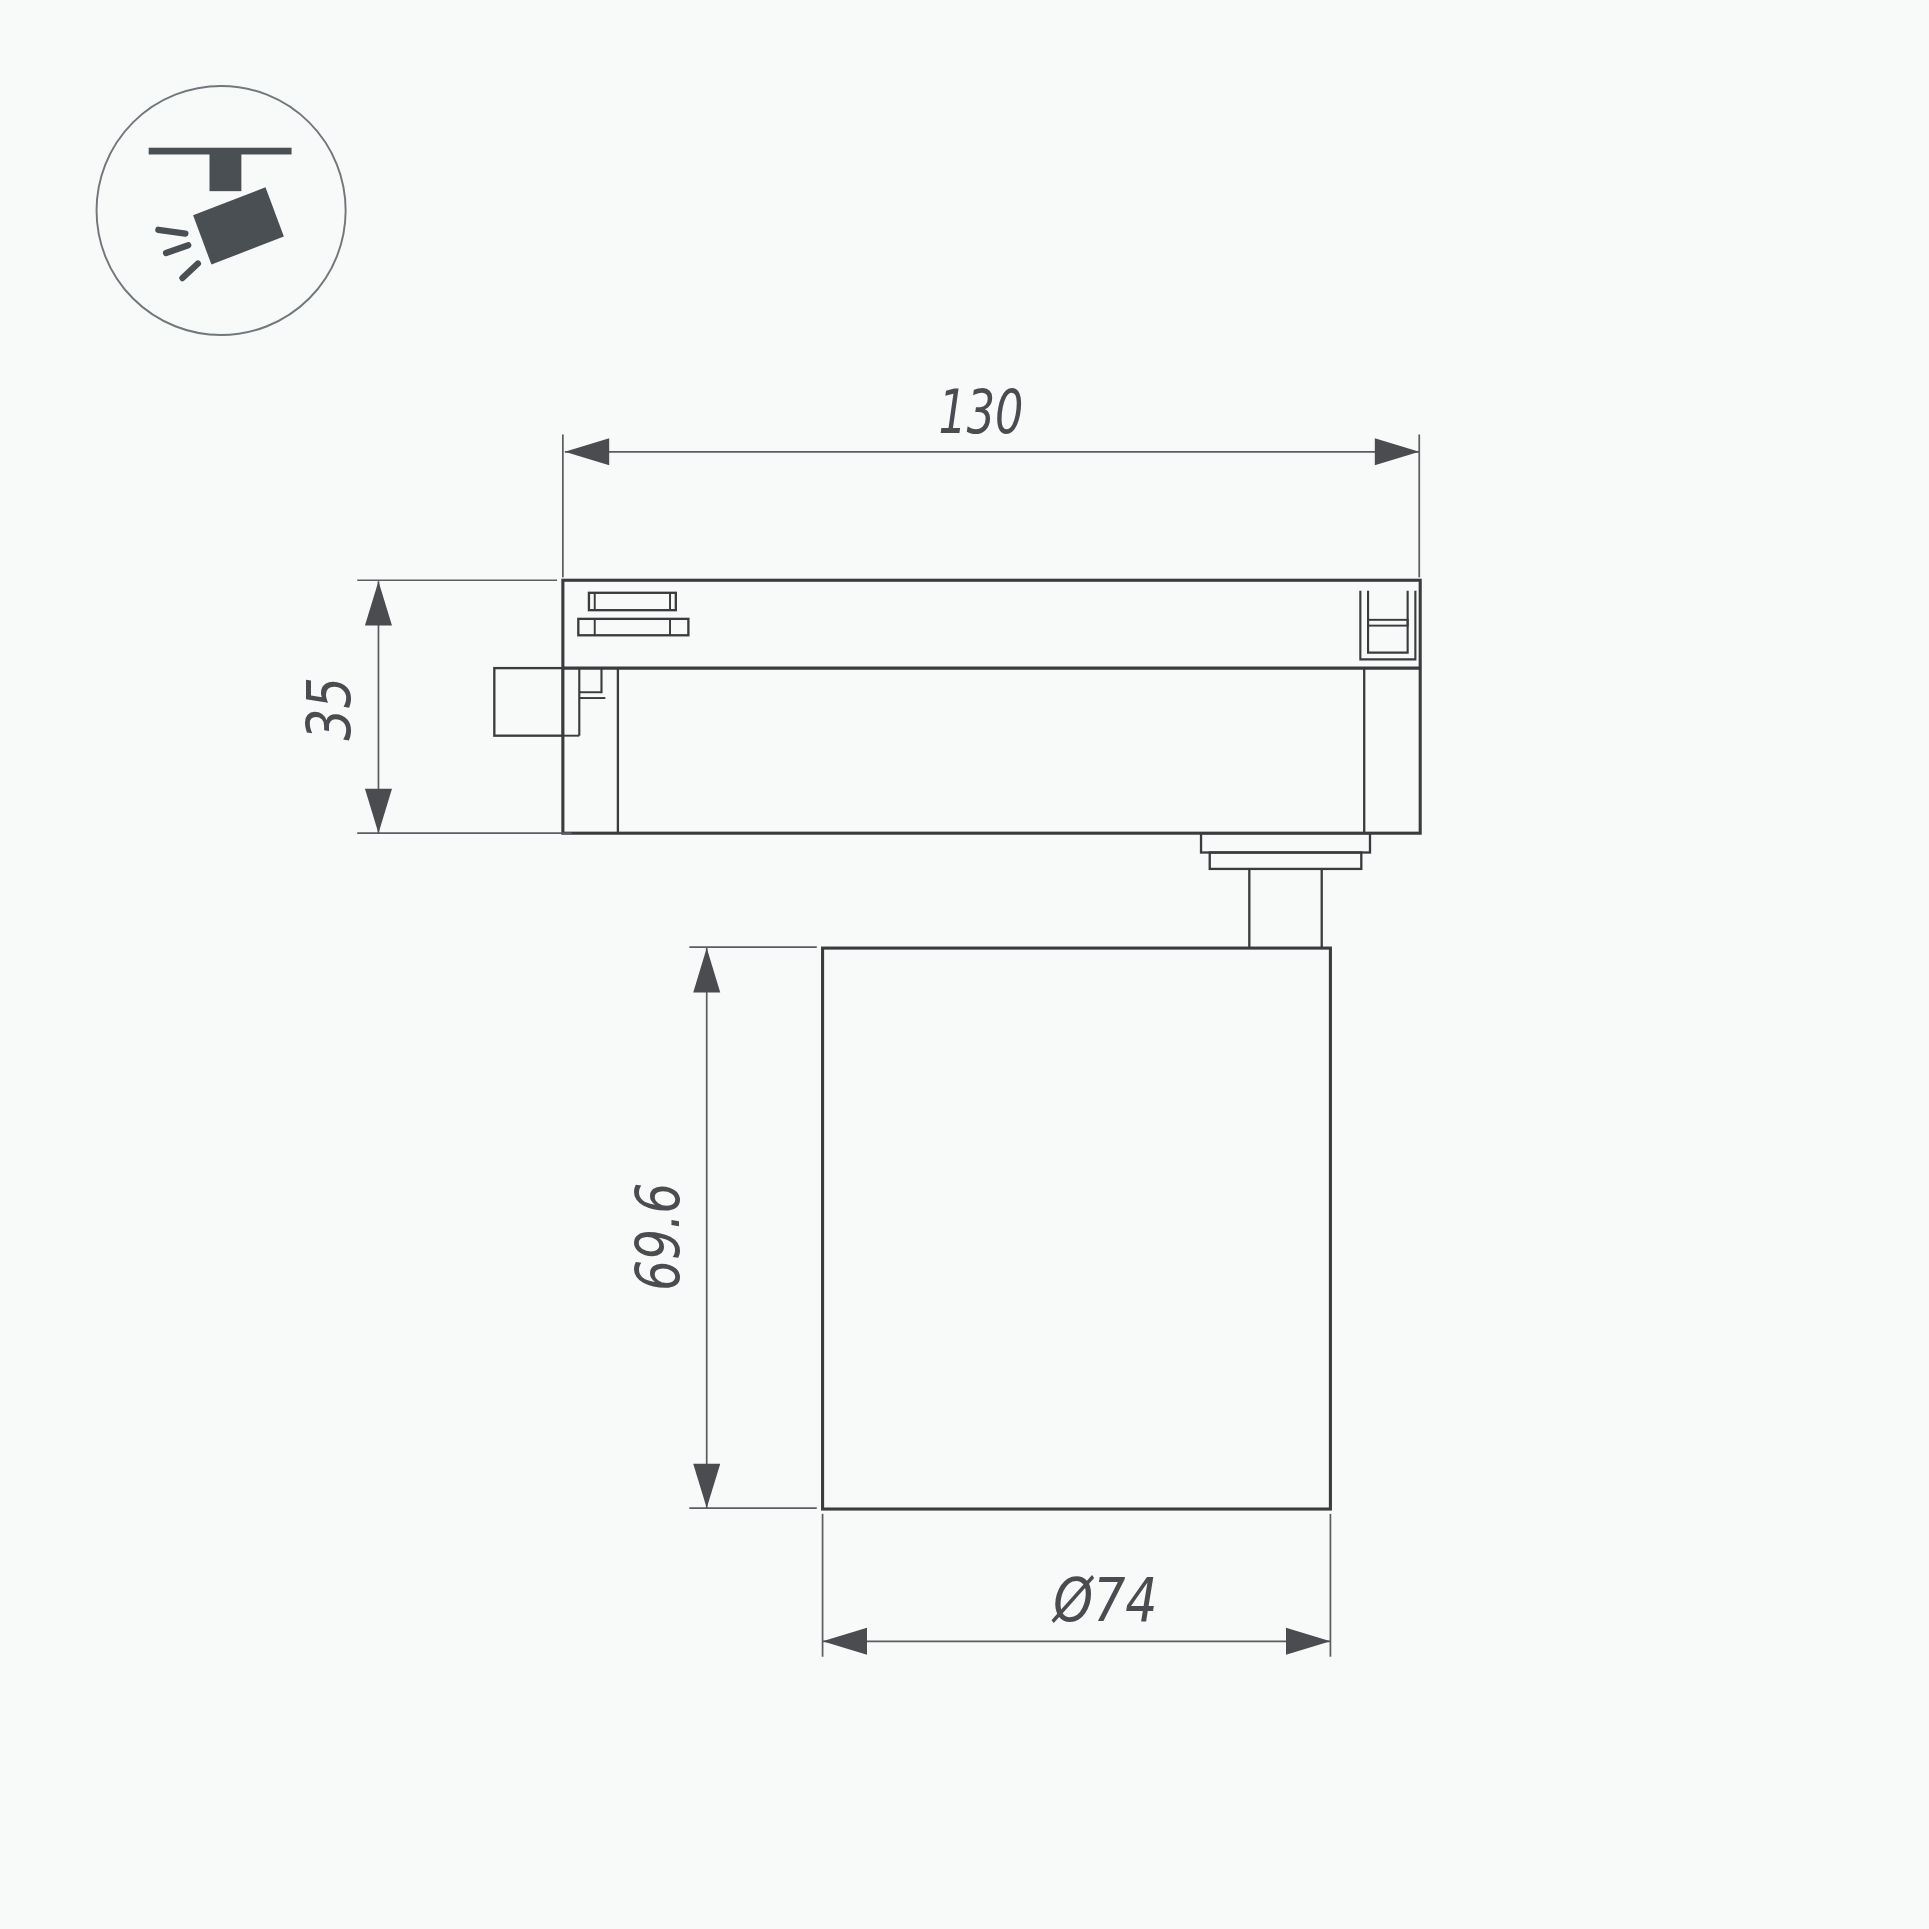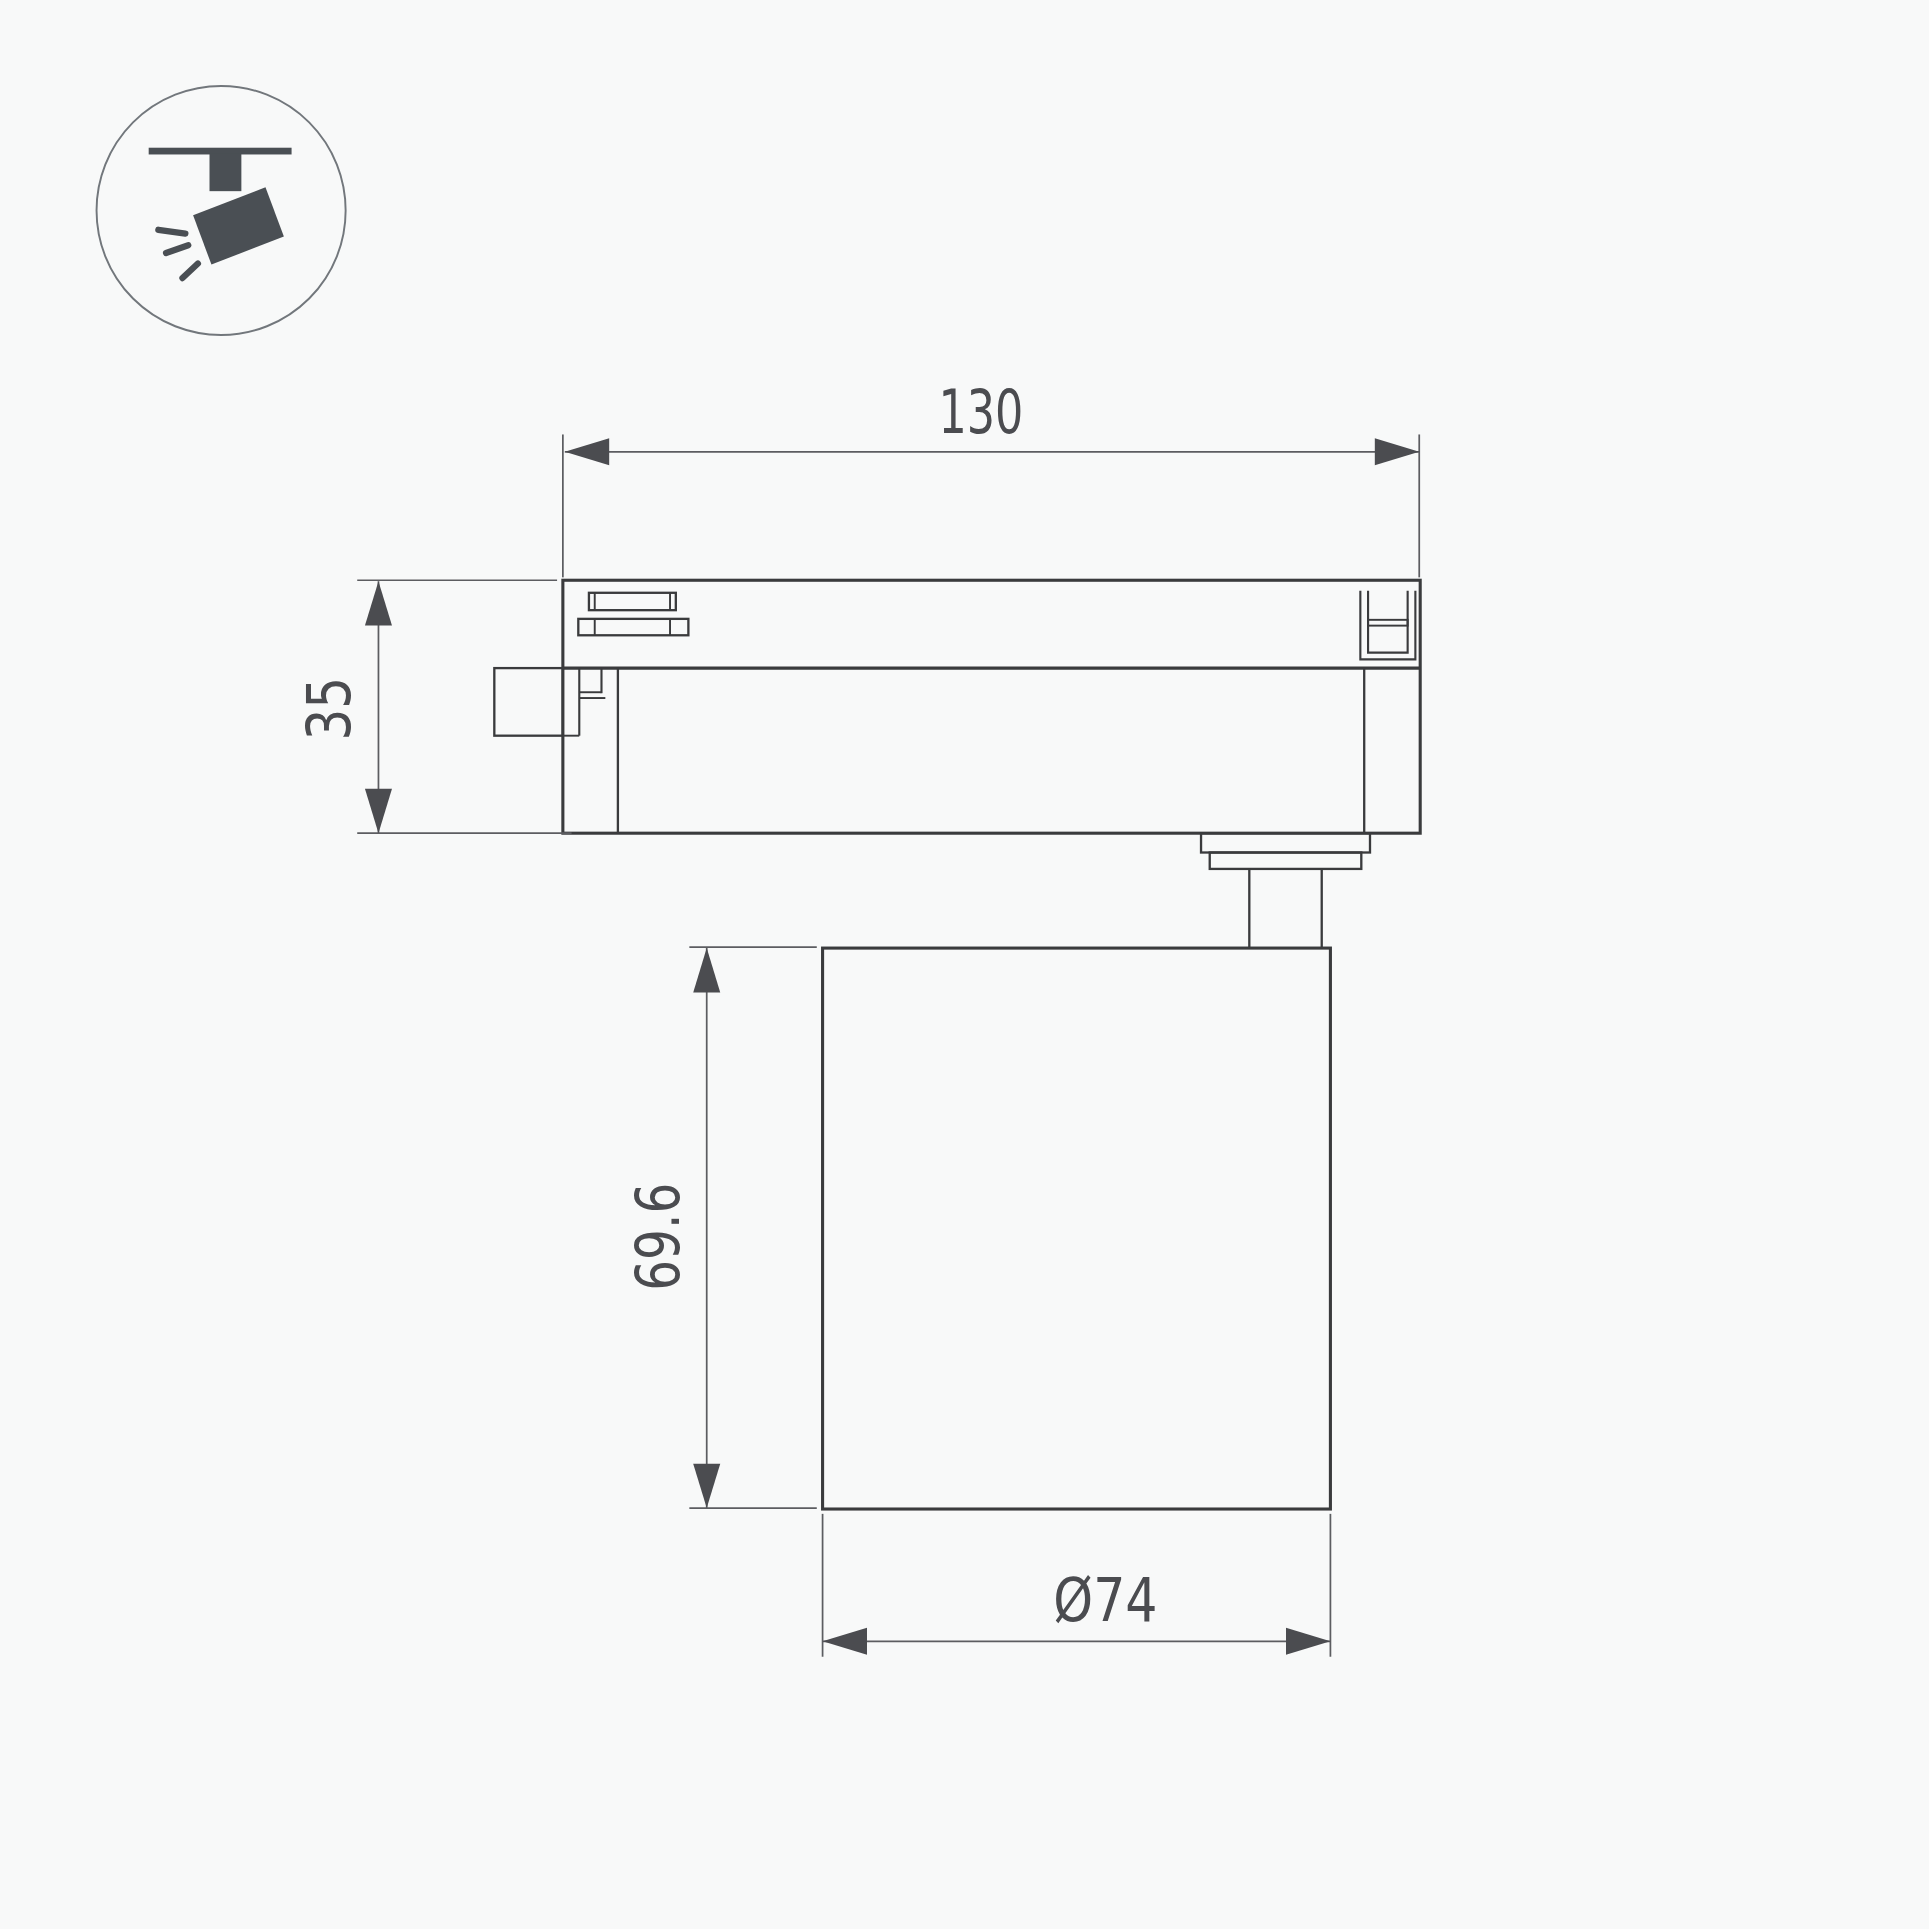--- a/index.html
+++ b/index.html
@@ -3,20 +3,21 @@
 <meta charset="utf-8">
 <style>
   html, body { margin: 0; padding: 0; }
   .page {
     position: relative;
     width: 1929px;
     height: 1929px;
     background: #f8f9f9;
     overflow: hidden;
     font-family: "DejaVu Sans", sans-serif;
+    font-style: italic;
   }
   svg { display: block; }
   .body-line   { stroke: #3a3b3d; fill: none; }
   .detail-line { stroke: #3a3b3d; fill: none; }
   .dim-line    { stroke: #5c5d61; stroke-width: 1.8; fill: none; }
   .arrow       { fill: #4b4c50; stroke: none; }
   .dim-text {
     font-family: "DejaVu Sans", sans-serif;
     font-size: 62px;
     fill: #4b4c50;

